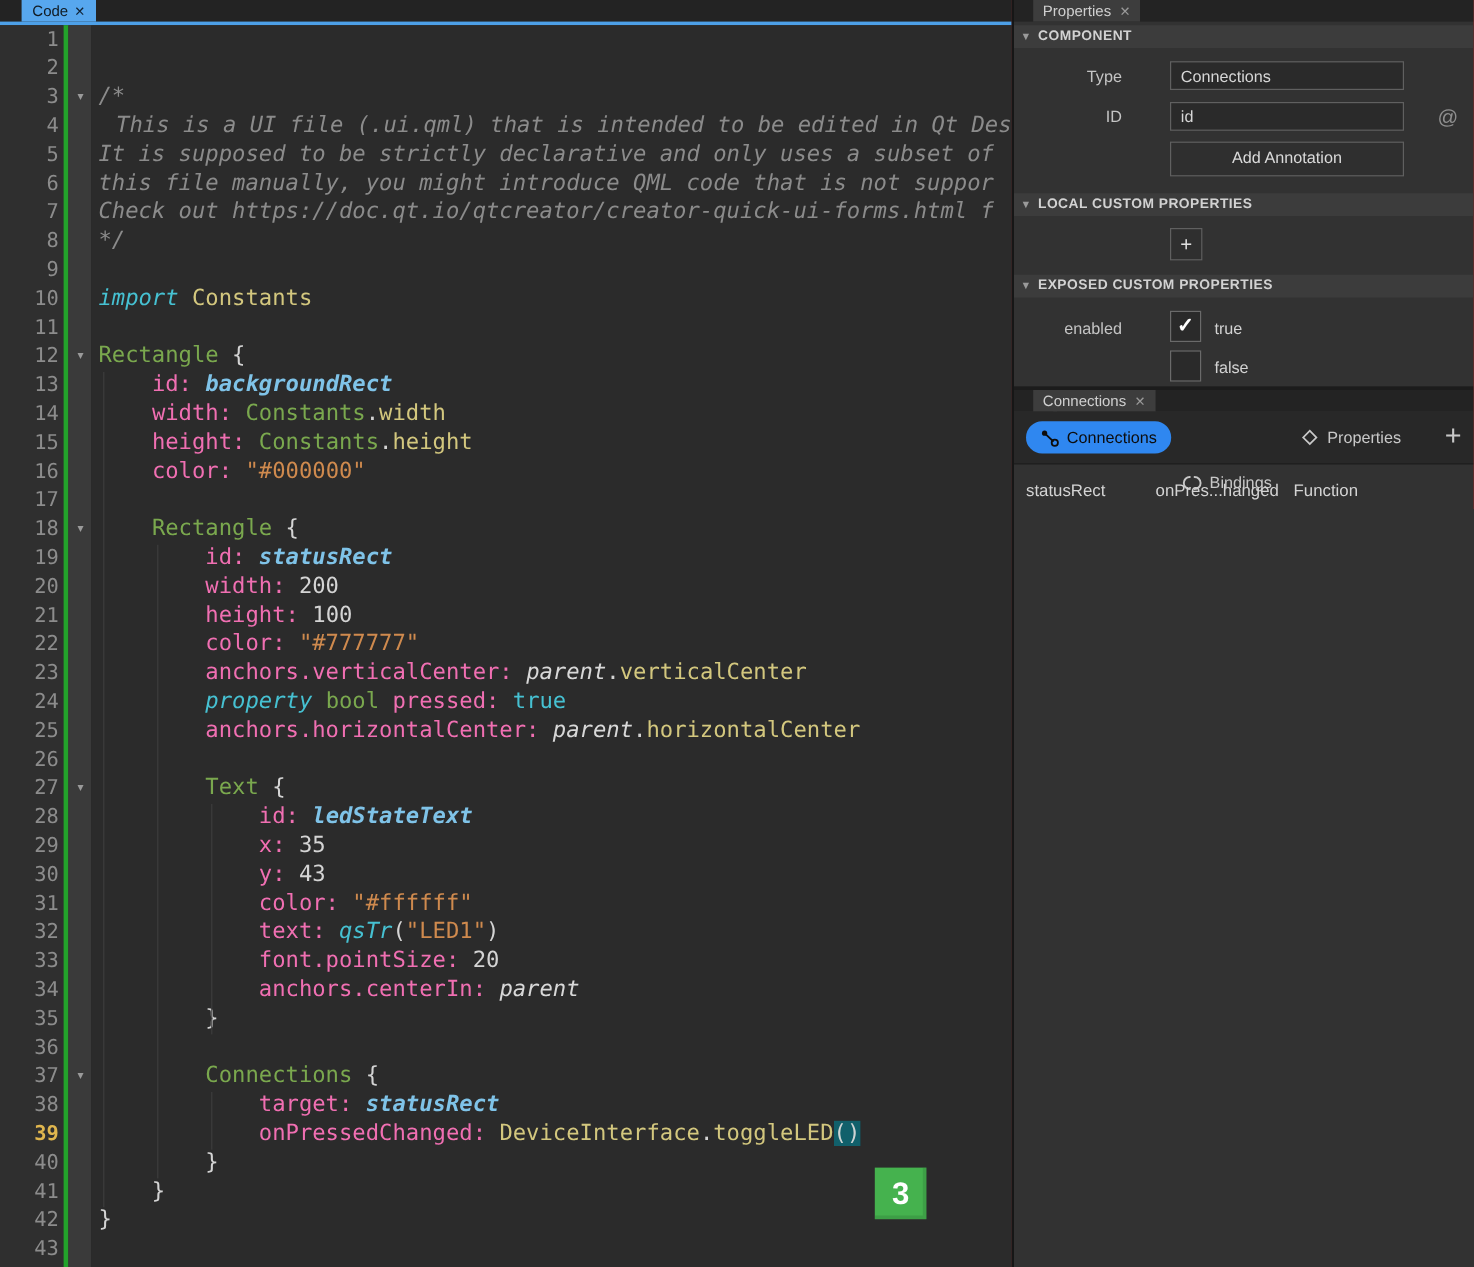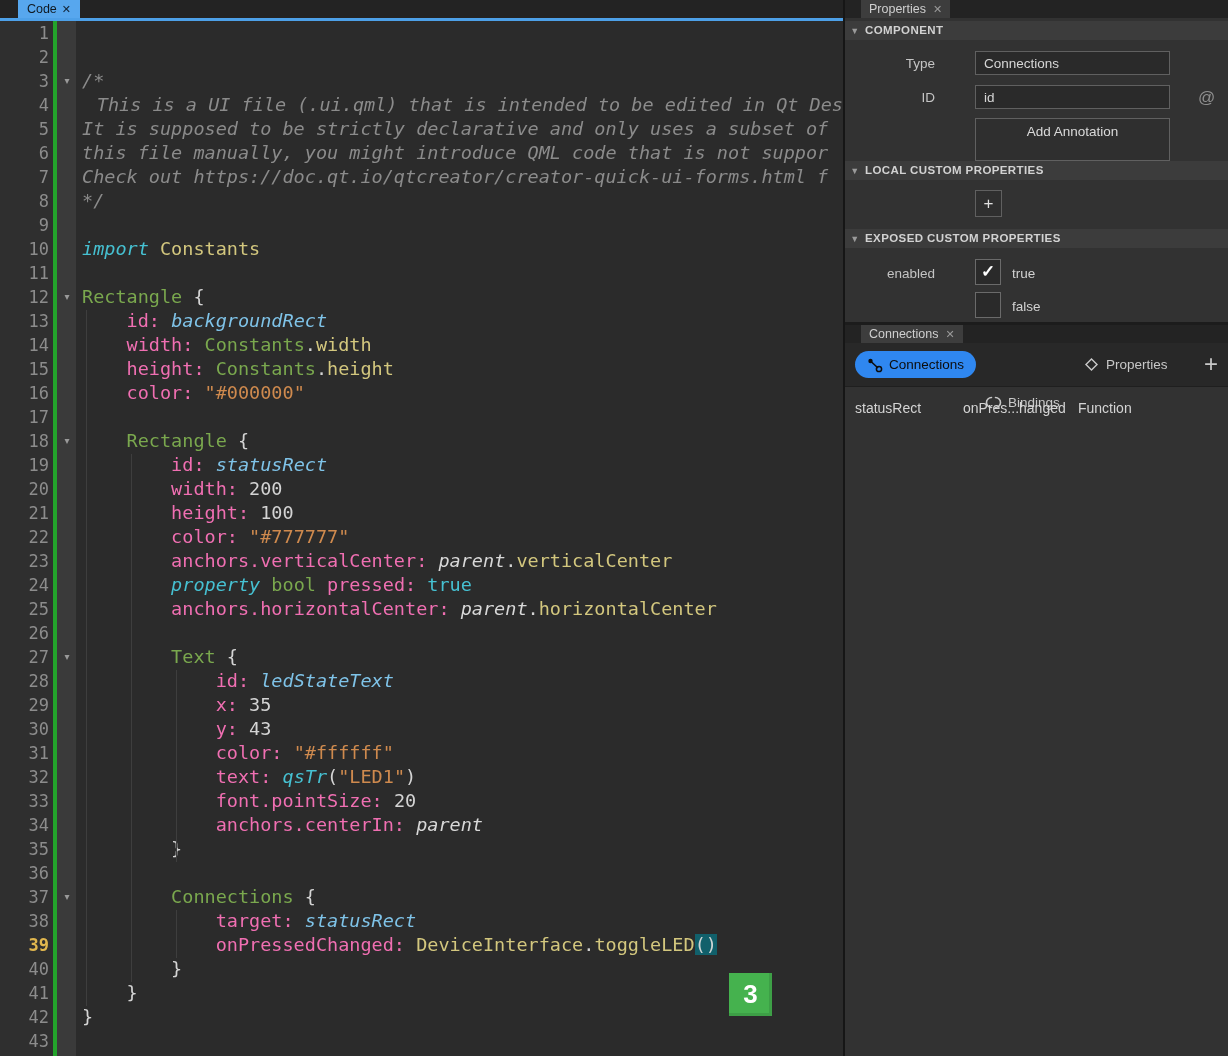--- a/index.html
+++ b/index.html
@@ -27,21 +27,21 @@
   .code-line{position:absolute;left:0;right:0;height:24px;line-height:24px;padding-left:6px;
              white-space:pre;font-family:"DejaVu Sans Mono",monospace;font-size:18.5px;}
   .guide{position:absolute;width:1px;background:#3e3e3e;}
 
   .tok-plain{color:#d4d4d4;}
   .tok-comment{color:#8b8b8b;font-style:italic;}
   .tok-kw{color:#46c1d2;font-style:italic;}
   .tok-kw2{color:#46c1d2;}
   .tok-type{color:#7aa84e;}
   .tok-prop{color:#f06fb2;}
-  .tok-id{color:#7fc3e8;font-style:italic;}
+  .tok-id{color:#7fc3e8;font-style:italic;font-weight:bold;}
   .tok-var{color:#d8d8d8;font-style:italic;}
   .tok-member{color:#d3c77e;}
   .tok-num{color:#d4d4d4;}
   .tok-str{color:#cf8a4e;}
   .tok-hl{color:#cfd4d4;background:#11606b;}
 
   .step-badge{position:absolute;left:729px;top:973px;width:43px;height:43px;background:#45b24e;
               color:#ffffff;font-size:26px;font-weight:bold;text-align:center;line-height:43px;
               box-shadow:inset -3px -3px 0 rgba(0,0,0,0.10);}
 
@@ -54,21 +54,21 @@
             color:#cfcfcf;font-size:12.5px;display:flex;align-items:center;gap:7px;}
   .pane-tab .x{color:#9a9a9a;font-size:11px;}
 
   .sec-header{position:absolute;left:0;width:100%;height:19px;background:#3c3c3c;color:#d2d2d2;
               font-size:11.5px;font-weight:bold;letter-spacing:0.4px;line-height:19px;}
   .sec-header .tri{display:inline-block;width:20px;text-align:center;color:#9a9a9a;font-size:9px;font-weight:normal;}
 
   .flabel{position:absolute;width:88px;text-align:right;color:#c4c4c4;font-size:13.5px;}
   .finput{position:absolute;left:130px;width:195px;height:24px;background:#2a2a2a;border:1px solid #606060;
           color:#d6d6d6;font-size:13.5px;line-height:24px;padding-left:8px;box-sizing:border-box;}
-  .fbutton{position:absolute;left:130px;width:195px;height:43px;background:#2f2f2f;border:1px solid #606060;
+  .fbutton{position:absolute;left:130px;width:195px;height:29px;background:#2f2f2f;border:1px solid #606060;
            color:#dadada;font-size:13.5px;text-align:center;line-height:25px;box-sizing:border-box;}
   .at-icon{position:absolute;left:353px;color:#8f8f8f;font-size:17px;}
   .plusbtn{position:absolute;left:130px;width:27px;height:27px;background:#2f2f2f;border:1px solid #606060;
            color:#e0e0e0;font-size:17px;text-align:center;line-height:25px;box-sizing:border-box;}
   .checkbox{position:absolute;left:130px;width:26px;height:26px;background:#2a2a2a;border:1px solid #6a6a6a;
             box-sizing:border-box;color:#ffffff;font-size:17px;font-weight:bold;text-align:center;line-height:24px;}
   .cbval{position:absolute;left:167px;color:#d2d2d2;font-size:13.5px;}
 
   .sep-line{position:absolute;left:0;width:100%;height:3px;background:#1c1c1c;}
 

